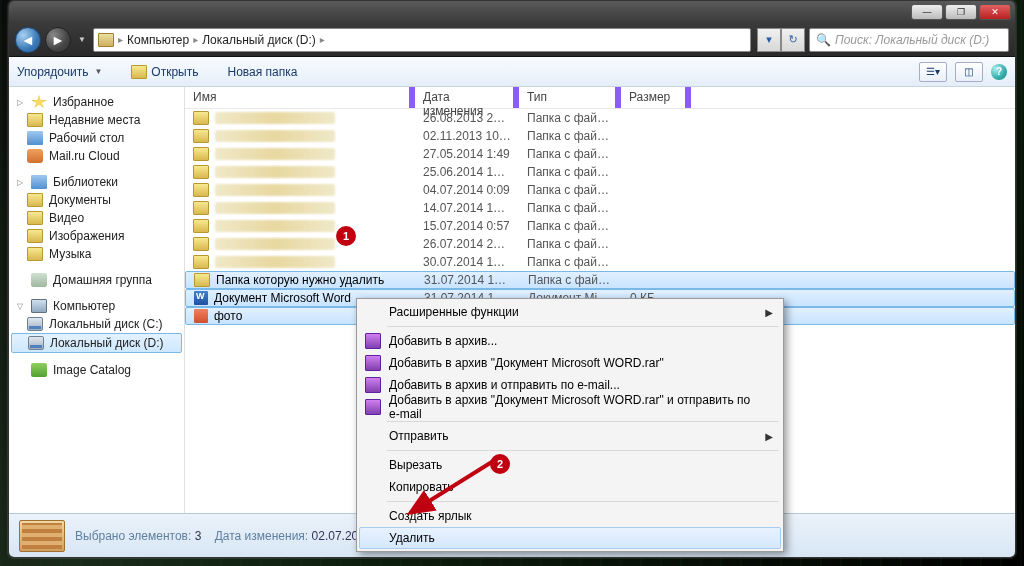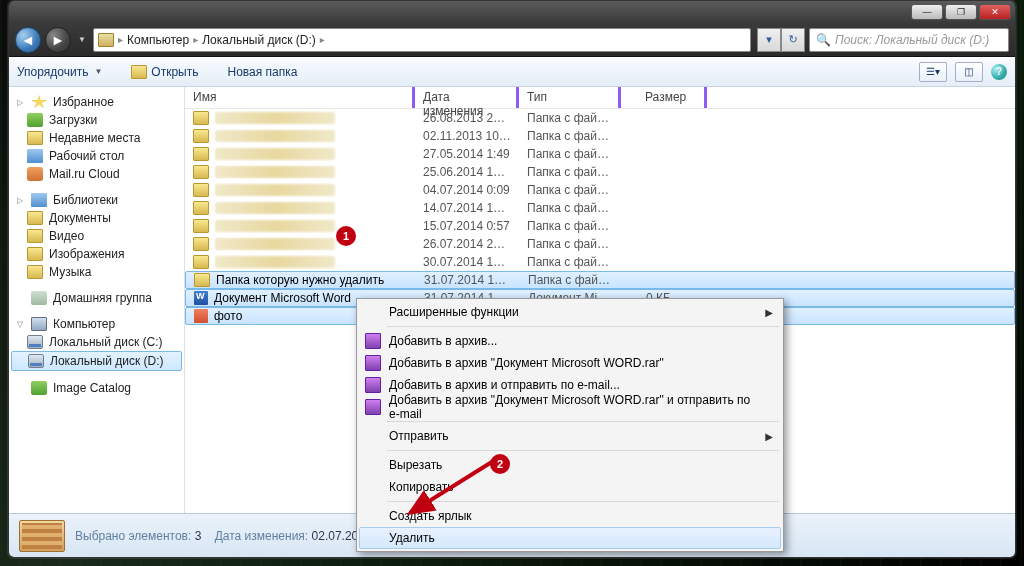--- a/index.html
+++ b/index.html
@@ -51,22 +51,22 @@
   .ico-pc { background:linear-gradient(#d0e0f0,#90a8c0); border:1px solid #607080; border-radius:1px; }
   .ico-net { background:radial-gradient(circle,#80c0f0 40%,#3080c0 80%); border-radius:50%; }
   .ico-green { background:linear-gradient(#90d060,#50a030); border-radius:2px; }
   .ico-blue { background:linear-gradient(#a0c8f0,#5090d0); border-radius:1px; }
   .ico-grp { background:linear-gradient(#d0e0d0,#a0b8a0); border-radius:2px; }
   .ico-cloud { background:linear-gradient(#f0a060,#d07030); border-radius:3px; }
   .tri { width:10px; font-size:8px; color:#888; display:inline-block; text-align:center; }
 
   .content { flex:1; position:relative; }
   .col-hdr { height:22px; border-bottom:1px solid #e8e8e8; display:flex; font-size:12px; color:#444; }
-  .col-hdr > div { padding:3px 8px; border-right:3px solid #8b5cf6; }
-  .c-name { width:230px; } .c-date { width:104px; } .c-type { width:102px; } .c-size { width:70px;margin-left:16px; }
+  .col-hdr > div { padding:3px 8px; border-right:6px solid #8b5cf6; }
+  .c-name { width:230px; } .c-date { width:104px; } .c-type { width:102px; } .c-size { width:70px; }
   .rows { font-size:12px; }
   .row { display:flex; height:18px; align-items:center; }
   .row > div { padding:0 8px; overflow:hidden; white-space:nowrap; text-overflow:ellipsis; }
   .row .c-name { display:flex; align-items:center; gap:6px; }
   .row.sel { background:linear-gradient(#e0f0ff,#c8e4ff); border:1px solid #7ab8e8; border-radius:2px; }
   .blur-name { background:linear-gradient(90deg,#f0e8c8,#e8d8a0,#f0e8c8); height:12px; width:120px; border-radius:2px; filter:blur(1px); }
   .ico-word { width:14px; height:14px; background:linear-gradient(#4080d0,#2050a0); border-radius:1px; position:relative; }
   .ico-word::after{content:"W";color:#fff;font-size:9px;font-weight:bold;position:absolute;left:2px;top:0;}
   .ico-img { width:14px; height:14px; background:linear-gradient(#f08060,#d05030); border-radius:1px; }
   .dim { color:#555; }
@@ -147,24 +147,20 @@
   <div class="body">
 
     <div class="sidebar">
       <div class="side-group">
         <div class="side-item head">
             <span class="tri">▷</span>
             <span class="ico16 ico-star"></span>
             <span>Избранное</span>
           </div>
         <div class="side-item">
-            <span class="ico16 ico-green"></span>
-            <span>Загрузки</span>
-          </div>
-        <div class="side-item">
             <span class="ico16 ico-fold"></span>
             <span>Недавние места</span>
           </div>
         <div class="side-item">
             <span class="ico16 ico-blue"></span>
             <span>Рабочий стол</span>
           </div>
         <div class="side-item">
             <span class="ico16 ico-cloud"></span>
             <span>Mail.ru Cloud</span>

